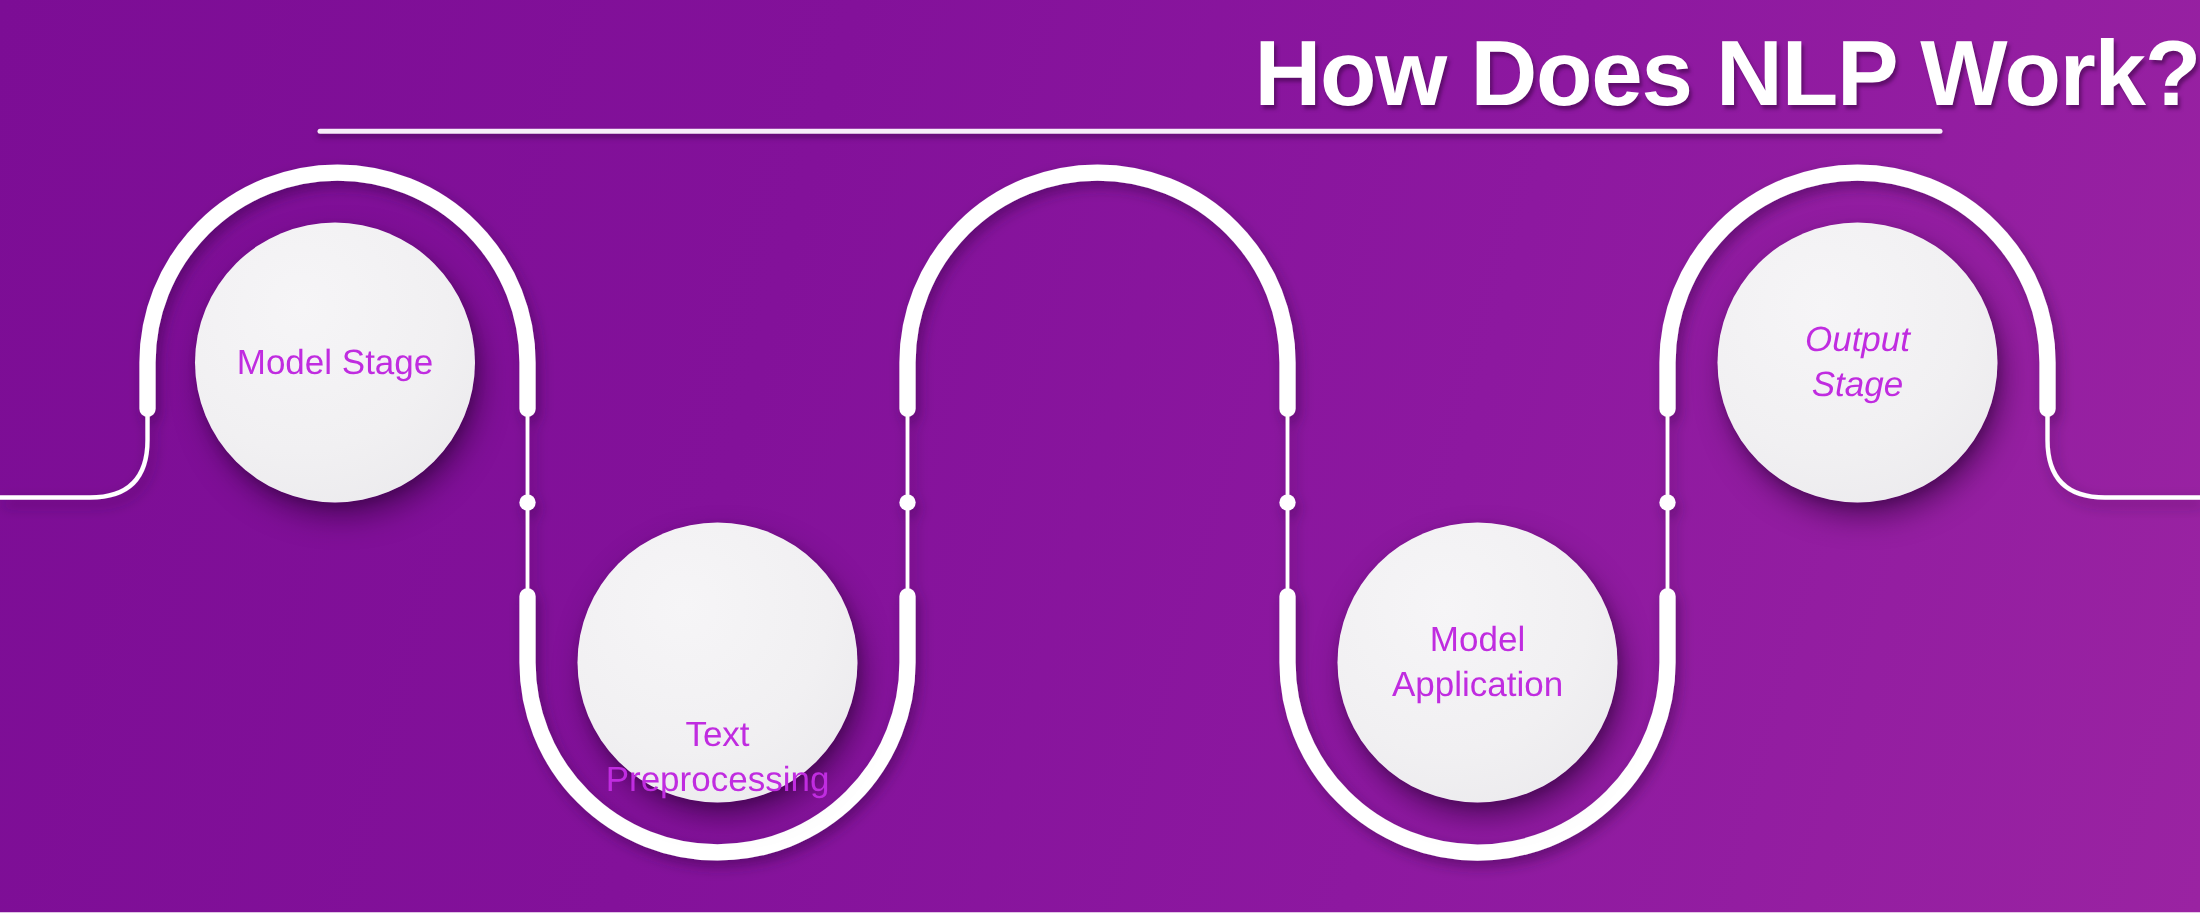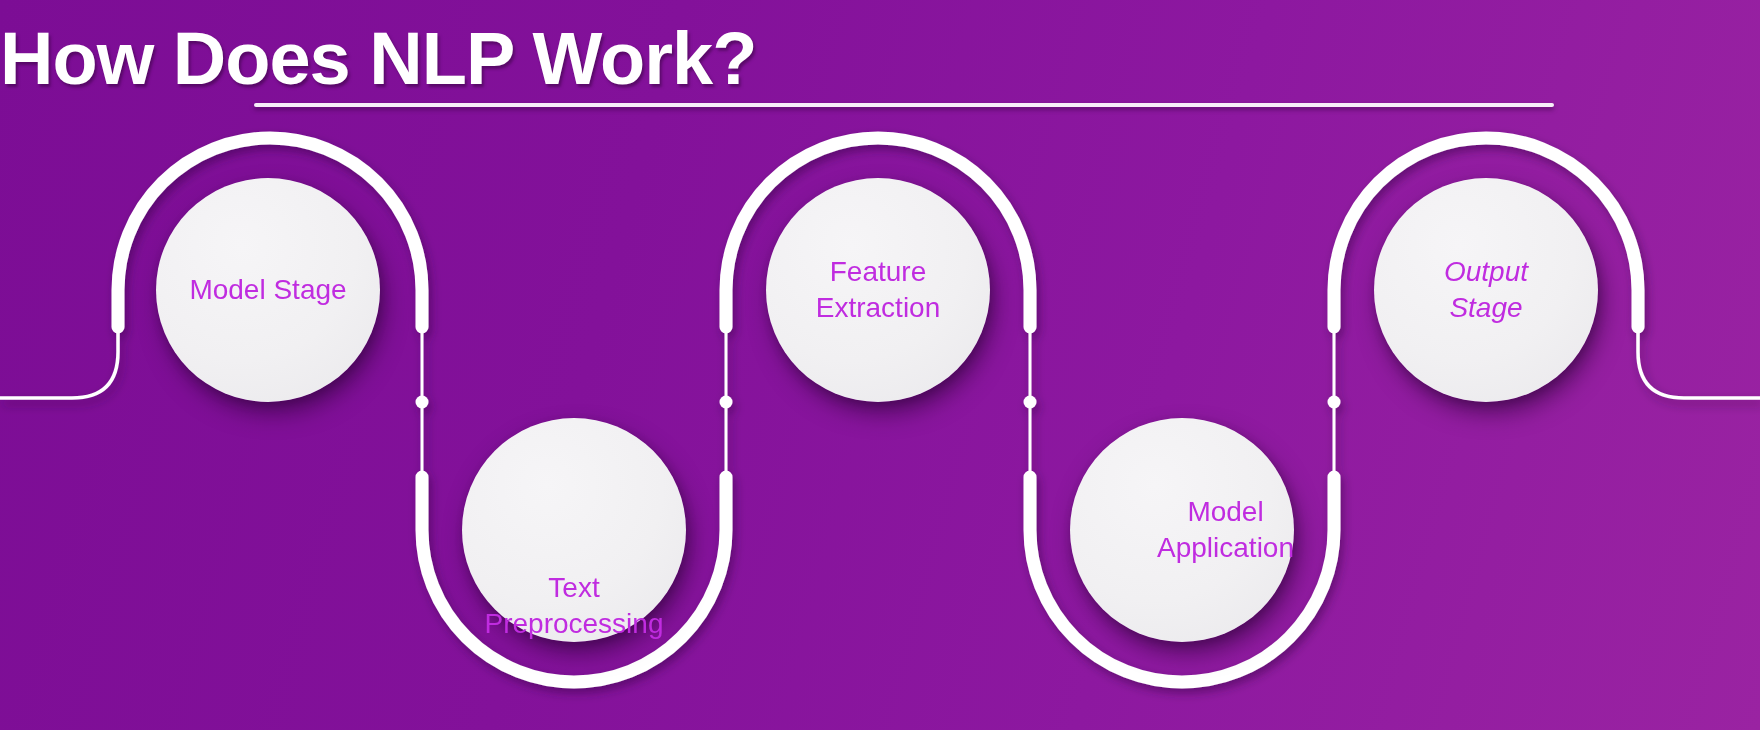--- a/index.html
+++ b/index.html
@@ -7,21 +7,21 @@
     width: 1760px; height: 730px; overflow: hidden;
     font-family: "Liberation Sans", sans-serif;
   }
   .canvas {
     position: relative; width: 1760px; height: 730px;
     background: linear-gradient(105deg, #7c0d95 0%, #83119a 35%, #8d18a0 65%, #9a23a2 100%);
     overflow: hidden;
   }
   .title {
     position: absolute; top: 16px; left: 0; width: 1760px;
-    text-align: left;
+    text-align: right;
     font-size: 74px; font-weight: 700; letter-spacing: -1px;
     color: #ffffff;
     text-shadow: 2px 3px 3px rgba(56, 4, 66, 0.55);
     white-space: nowrap;
   }
   .underline {
     position: absolute; top: 103px; left: 254px; width: 1300px; height: 4px;
     background: #f7eef9; border-radius: 2px;
     box-shadow: 0 3px 4px rgba(56, 4, 66, 0.5);
   }
@@ -70,26 +70,22 @@
 
   <div class="stage" style="left:156px; top:178px;">
     <span class="stage-label">Model Stage</span>
   </div>
 
   <div class="stage" style="left:462px; top:418px;align-items:flex-end;">
     <span class="stage-label">Text
 Preprocessing</span>
   </div>
 
-  <div class="stage" style="left:766px; top:178px;">
-    <span class="stage-label">Feature
-Extraction</span>
-  </div>
 
-  <div class="stage" style="left:1070px; top:418px;justify-content:flex-end;">
+  <div class="stage" style="left:1070px; top:418px;">
     <span class="stage-label">Model
 Application</span>
   </div>
 
   <div class="stage" style="left:1374px; top:178px;font-style:italic;">
     <span class="stage-label">Output
 Stage</span>
   </div>
 
 </div>

